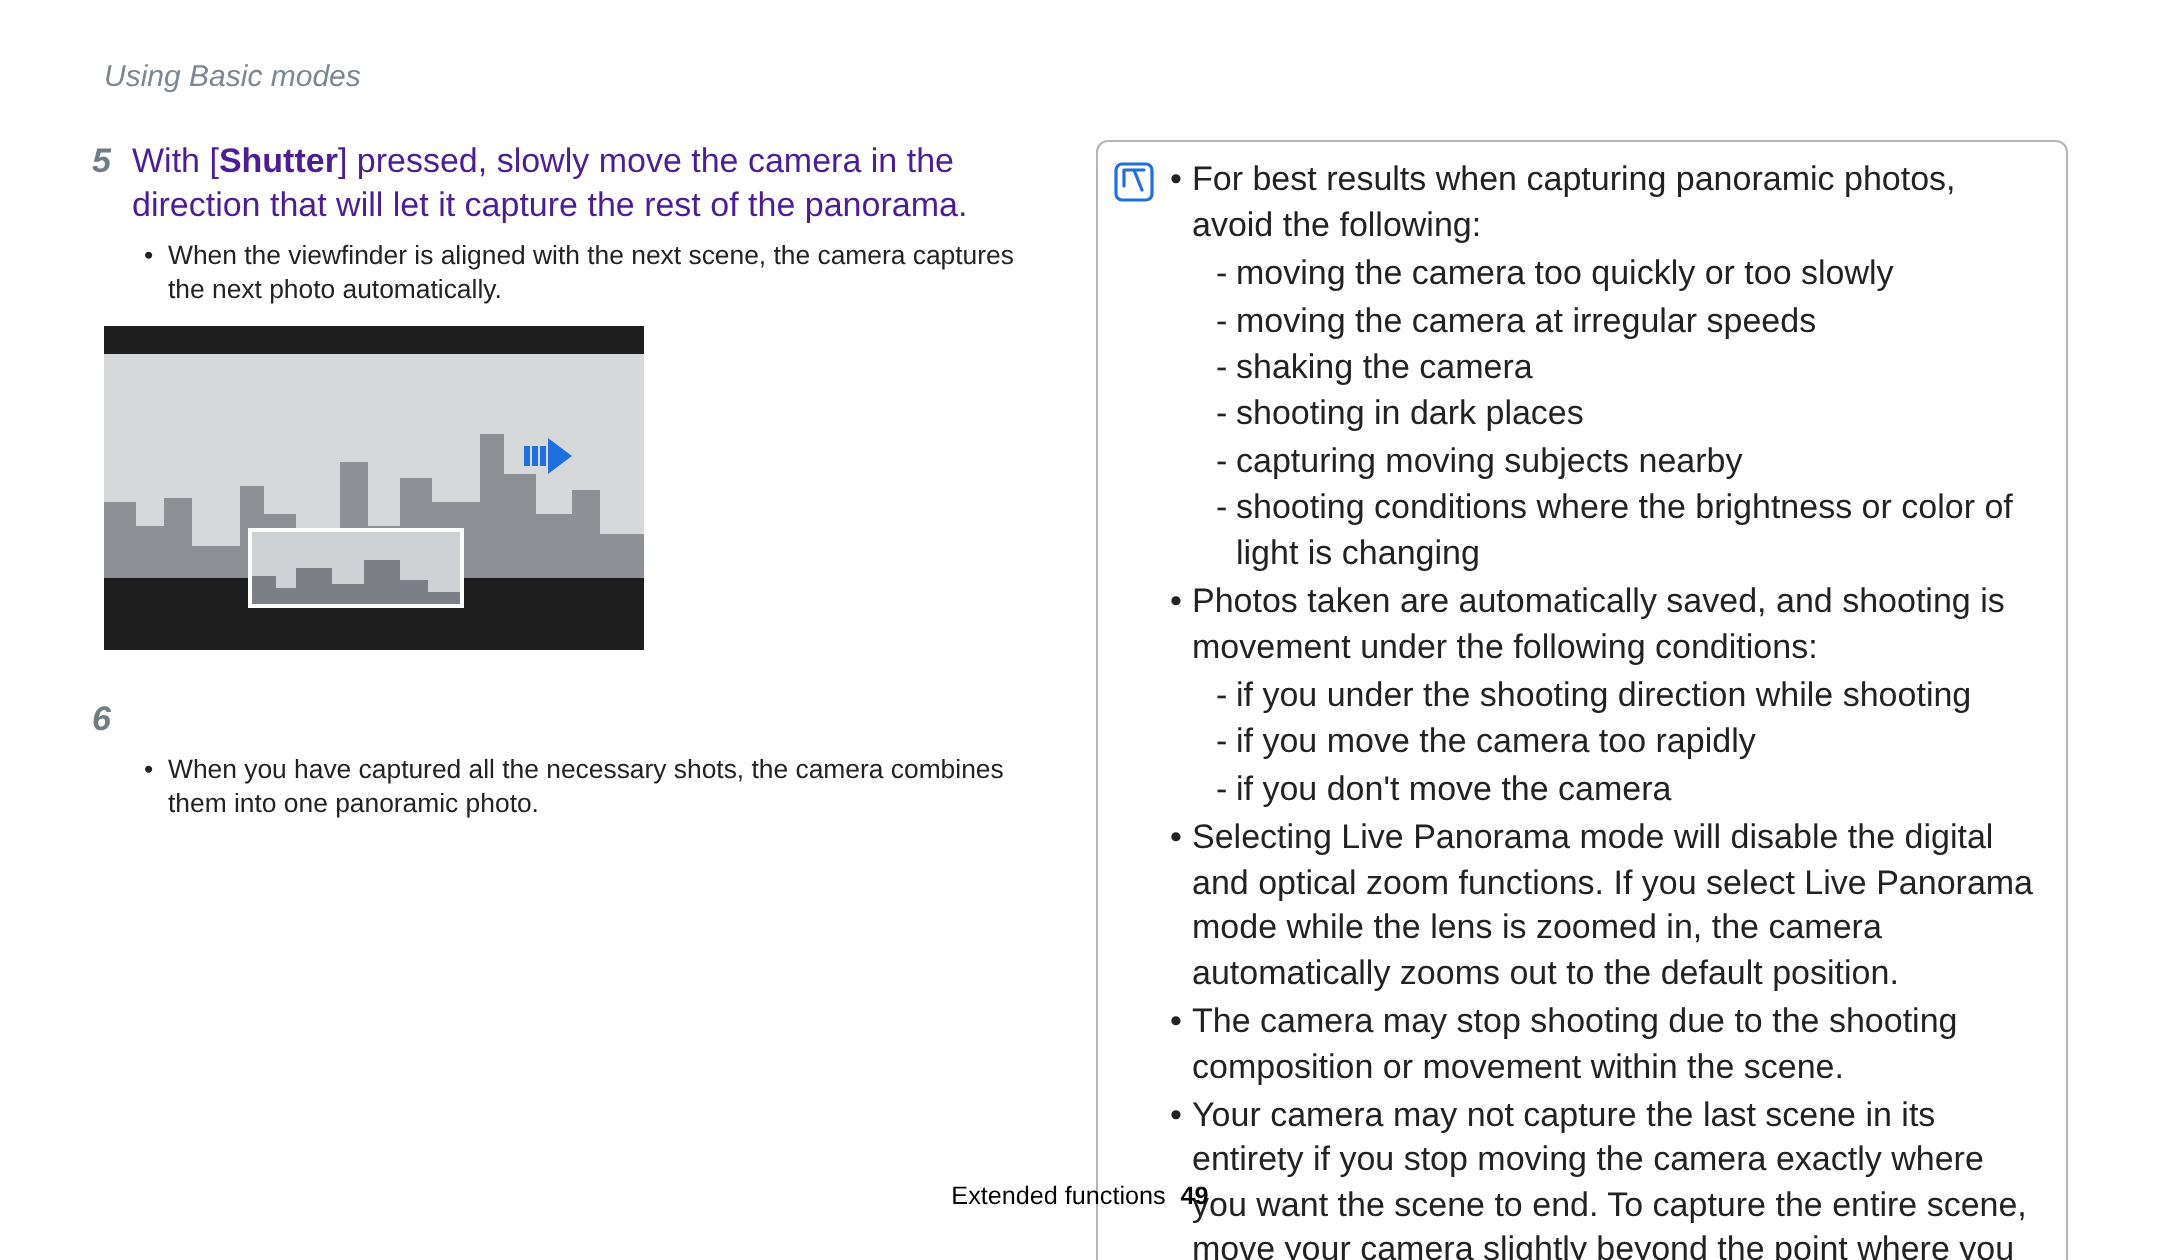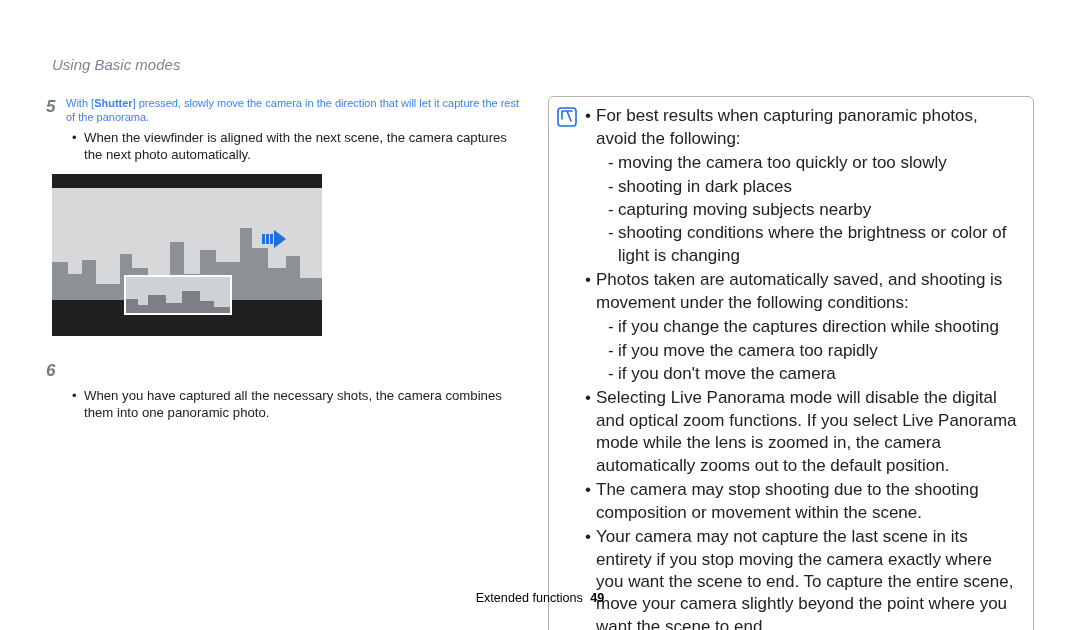--- a/index.html
+++ b/index.html
@@ -11,21 +11,21 @@
     font-family: "Segoe UI", "Helvetica Neue", Arial, sans-serif;
     color: #222;
     font-size: 13.4px;
     line-height: 1.28;
   }
   .page {
     position: relative;
     width: 1080px;
     height: 630px;
     box-sizing: border-box;
-    padding: 50px 46px 0 46px;
+    padding: 24px 46px 0 46px;
   }
   .section-title {
     font-style: italic;
     color: #7c8791;
     font-size: 15px;
     margin: 5px 0 22px 6px;
   }
   .columns {
     display: flex;
     align-items: flex-start;
@@ -44,22 +44,22 @@
   }
   .step-num {
     font-style: italic;
     font-weight: 700;
     color: #6f7b85;
     font-size: 17px;
     width: 20px;
     flex-shrink: 0;
   }
   .step-body {
-    font-size: 11px;
-    color: #3b82f6;
+    font-size: 17px;
+    color: #4c1d95;
   }
   .step-body b, .note-box b {
     font-weight: 700;
   }
   ul.sub {
     list-style: none;
     padding: 0 0 0 26px;
     margin: 4px 0 10px 0;
   }
   ul.sub > li {
@@ -231,29 +231,31 @@
         <svg class="note-icon" viewBox="0 0 20 20">
           <rect x="1" y="1" width="18" height="18" rx="3" fill="none" stroke="#1f6fe0" stroke-width="1.6"></rect>
           <path d="M5 4 L15 4 M5 4 L5 12 M10 4 L14 14" stroke="#1f6fe0" stroke-width="1.6" fill="none" stroke-linecap="round"></path>
         </svg>
         <div class="note-content">
           <ul class="b1">
             <li>
               <span>For best results when capturing panoramic photos, avoid the following:</span>
               <ul class="b2">
                 <li>moving the camera too quickly or too slowly</li>
+                <li>moving the camera at irregular speeds</li>
+                <li>shaking the camera</li>
                 <li>shooting in dark places</li>
                 <li>capturing moving subjects nearby</li>
                 <li>shooting conditions where the brightness or color of light is changing</li>
               </ul>
             </li>
             <li>
               <span>Photos taken are automatically saved, and shooting is movement under the following conditions:</span>
               <ul class="b2">
-                <li>if you change the captures direction while shooting</li>
+                <li>if you under the shooting direction while shooting</li>
                 <li>if you move the camera too rapidly</li>
                 <li>if you don't move the camera</li>
               </ul>
             </li>
             <li>Selecting Live Panorama mode will disable the digital and optical zoom functions. If you select Live Panorama mode while the lens is zoomed in, the camera automatically zooms out to the default position.</li>
             <li>The camera may stop shooting due to the shooting composition or movement within the scene.</li>
             <li>Your camera may not capture the last scene in its entirety if you stop moving the camera exactly where you want the scene to end. To capture the entire scene, move your camera slightly beyond the point where you want the scene to end.</li>
           </ul>
         </div>
       </div>

